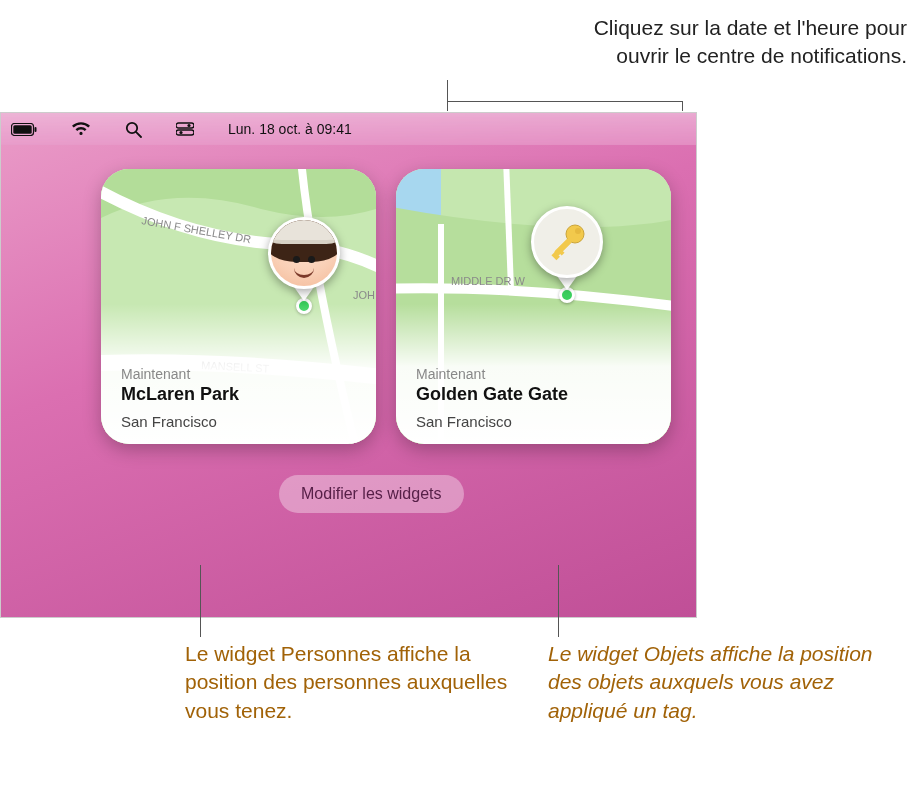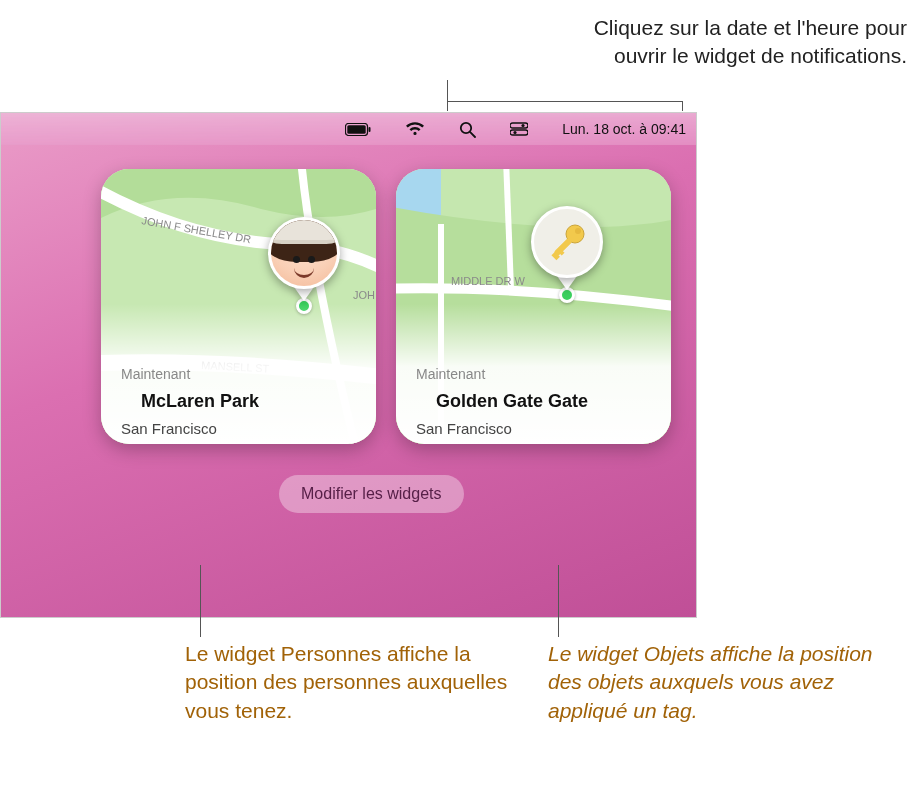--- a/index.html
+++ b/index.html
@@ -77,21 +77,20 @@
   
   .menubar {
     position: absolute;
     top: 0;
     left: 0;
     right: 0;
     height: 28px;
     background: linear-gradient(to bottom, rgba(255,255,255,0.25), rgba(255,255,255,0.05)), rgba(230,150,200,0.6);
     display: flex;
     align-items: center;
-    justify-content: flex-end;
     padding: 16px 10px;
     gap: 34px;
     font-size: 14px;
     color: #111;
     backdrop-filter: blur(2px);
   }
   .menubar .icon { display:flex; align-items:center; }
   .menubar svg { display:block; }
   .menubar .datetime { font-weight: 500; }
 
@@ -148,22 +147,22 @@
   }
 
   
   .widget-overlay {
     position:absolute;
     bottom:0;left:0;right:0;
     height:140px;
     background: linear-gradient(to bottom, rgba(255,255,255,0) 0%, rgba(255,255,255,0.92) 45%, #fff 100%);
     padding: 62px 20px 0 20px;
   }
-  .w-sub { font-size:14px; color:#888; margin-bottom:9px; }
-  .w-title { font-size:18px; font-weight:700; color:#111;margin-left:20px; }
+  .w-sub { font-size:14px; color:#888; margin-bottom:2px; }
+  .w-title { font-size:18px; font-weight:700; color:#111; }
   .w-loc { font-size:15px; color:#444; margin-top:8px; }
 
   
   .edit-btn {
     position:absolute;
     top: 362px;
     left: 278px;
     padding: 10px 22px;
     border-radius: 999px;
     background: rgba(255,255,255,0.35);
@@ -214,21 +213,21 @@
     border-radius:50% 50% 20% 20%;
     border-bottom:4px solid #d8d2c6;
   }
 
 </style>
 </head>
 <body>
 
 <div class="top-callout">
   <span>Cliquez sur la date et l'heure pour</span><br>
-  <span>ouvrir le widget de notifications.</span>
+  <span>ouvrir le centre de notifications.</span>
 </div>
 <div class="top-line"></div>
 <div class="top-line-h"></div>
 
 <div class="desktop">
 
   <div class="menubar">
     <span class="icon">
       <svg width="26" height="13" viewBox="0 0 26 13">
           <rect x="0.5" y="0.5" width="22" height="12" rx="3" fill="none" stroke="#111" stroke-width="1.2"></rect>

